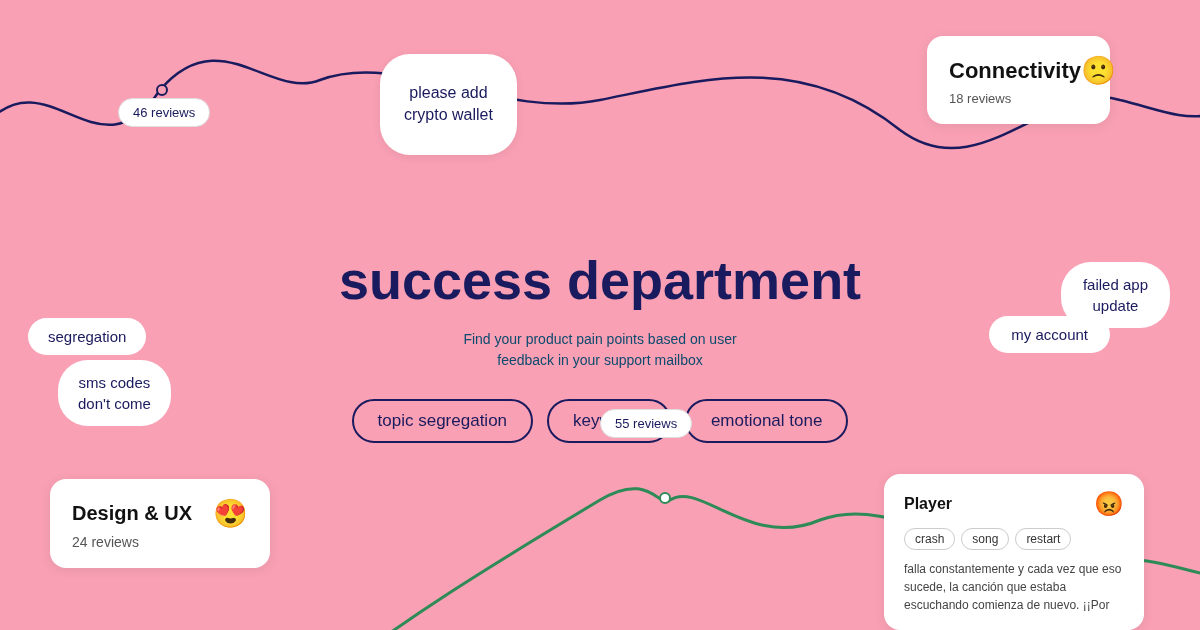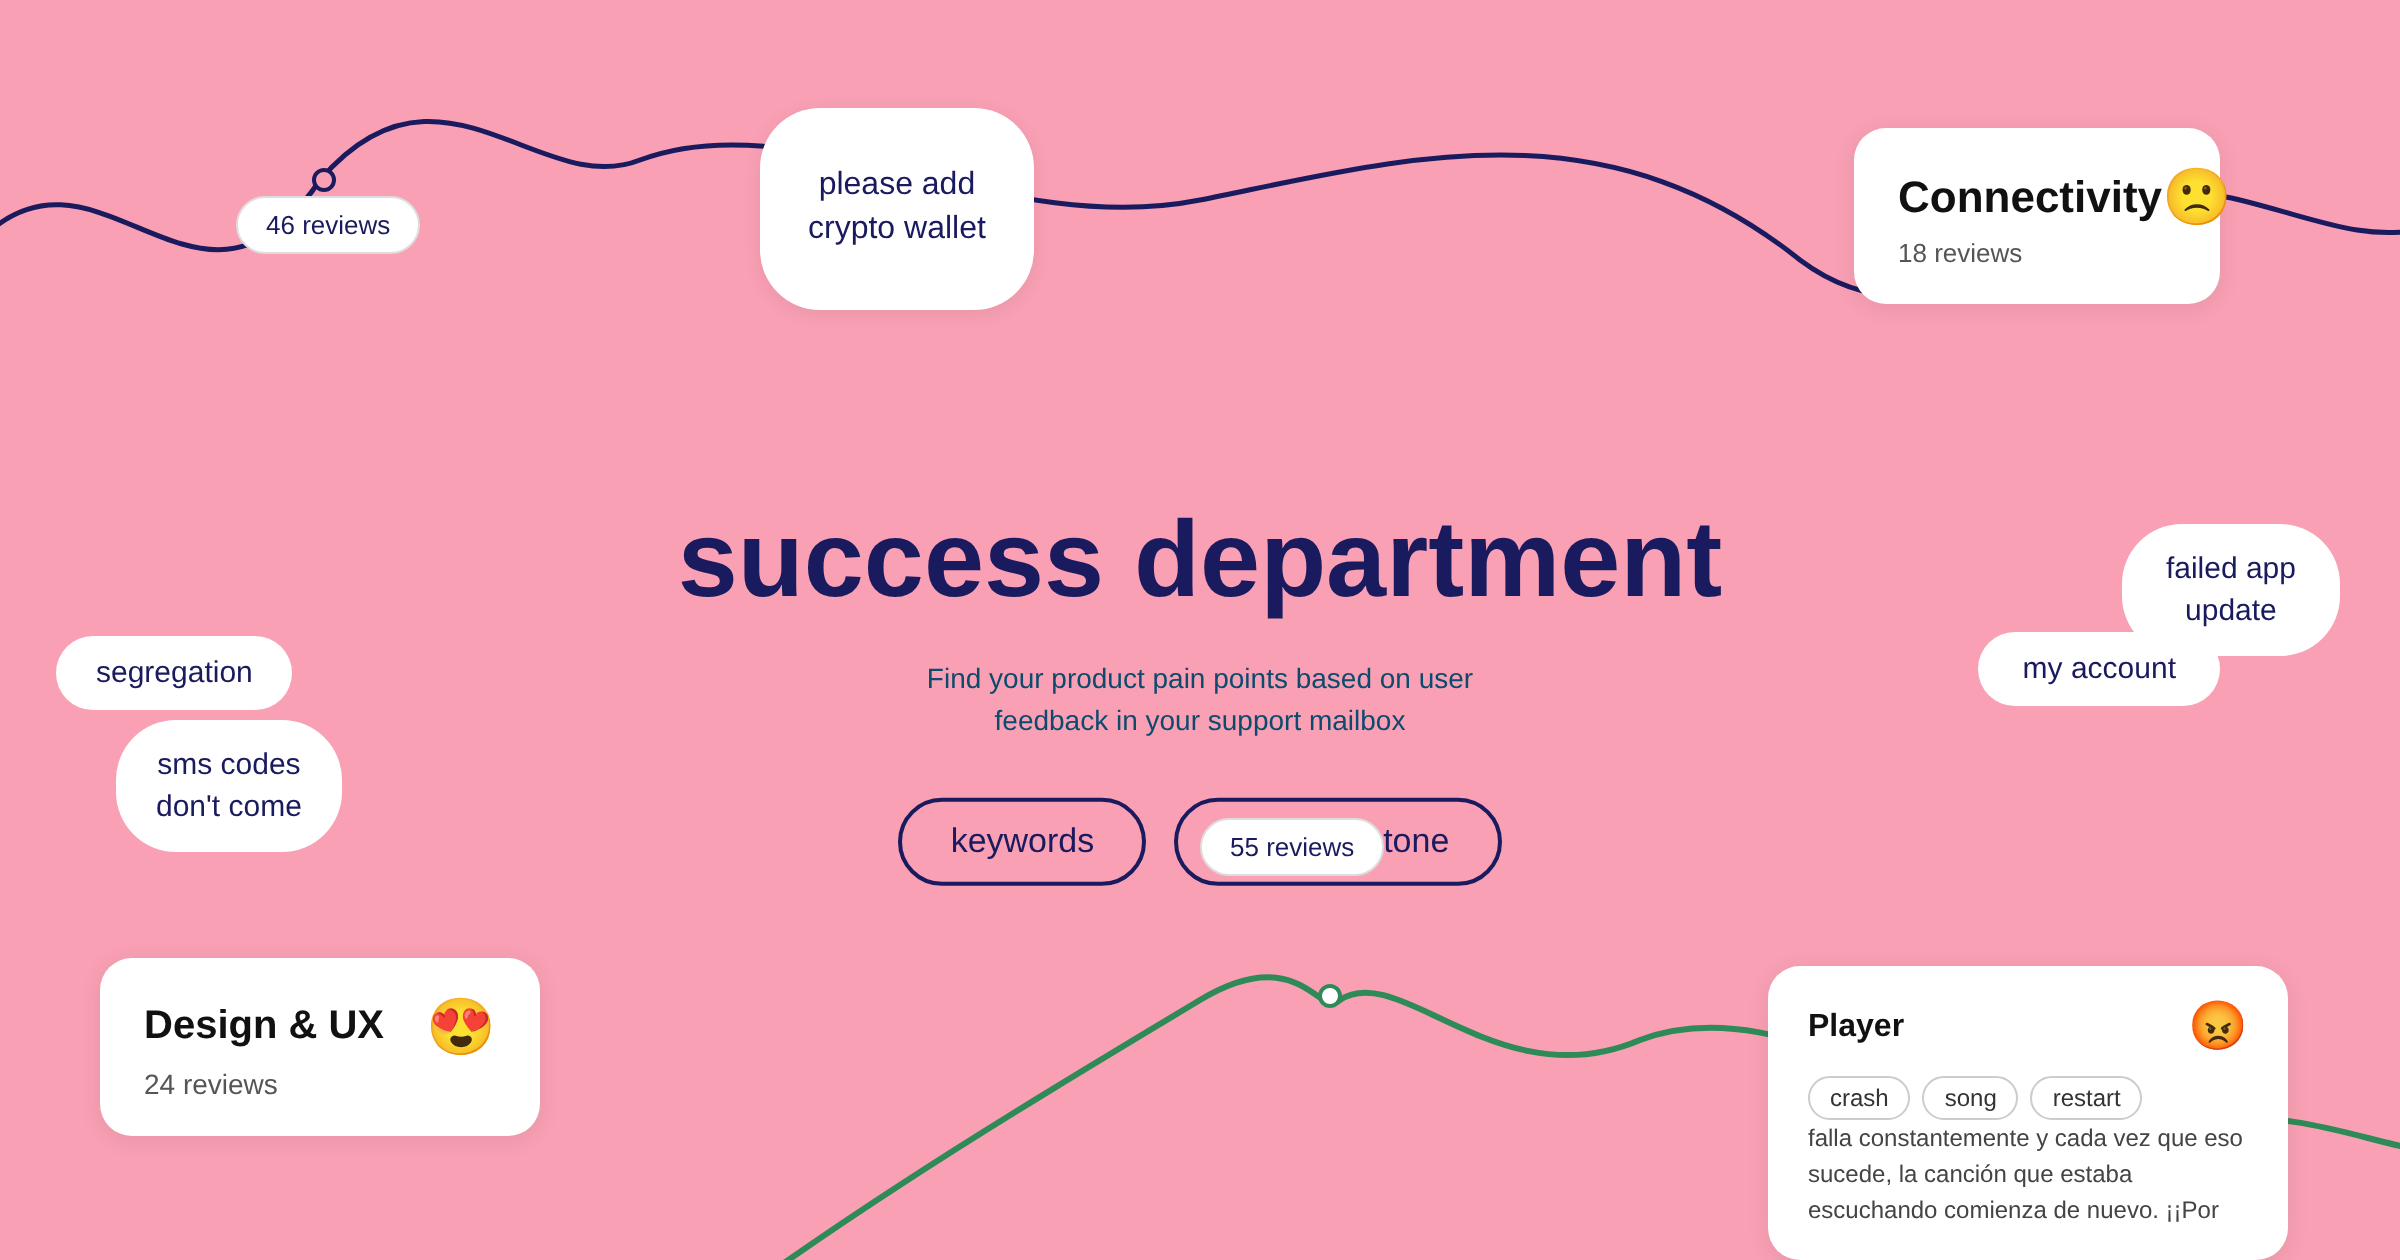--- a/index.html
+++ b/index.html
@@ -81,21 +81,20 @@
 
     
     .card-connectivity {
       top: 36px;
       right: 90px;
       background: white;
       border-radius: 16px;
       padding: 18px 22px;
       width: 183px;
       box-shadow: 0 2px 12px rgba(0,0,0,0.08);
-      margin-top: 28px;
     }
     .card-connectivity .card-title {
       font-size: 22px;
       font-weight: 700;
       color: #111;
       display: flex;
       align-items: center;
       justify-content: space-between;
     }
     .card-connectivity .card-reviews {
@@ -217,20 +216,21 @@
       font-weight: 700;
       color: #111;
       display: flex;
       align-items: center;
       justify-content: space-between;
       margin-bottom: 10px;
     }
     .card-player .tags {
       display: flex;
       gap: 6px;
+      margin-bottom: 10px;
       flex-wrap: wrap;
     }
     .card-player .tag {
       border: 1.5px solid #ccc;
       border-radius: 20px;
       padding: 3px 10px;
       font-size: 12px;
       color: #333;
     }
     .card-player .player-text {
@@ -295,20 +295,23 @@
 
 <div class="center-content">
   <h1 class="main-title">
     <br>
     <span>success department</span>
   </h1>
   <p class="subtitle" style="white-space: pre-line;">Find your product pain points based on user
 feedback in your support mailbox</p>
   <div class="tags-row">
     <div class="tag-pill">
+      <span>topic segregation</span>
+    </div>
+    <div class="tag-pill">
       <span>keywords</span>
     </div>
     <div class="tag-pill">
       <span>emotional tone</span>
     </div>
   </div>
 </div>
 
 <div class="float-elem card-design">
   <div class="card-title">

